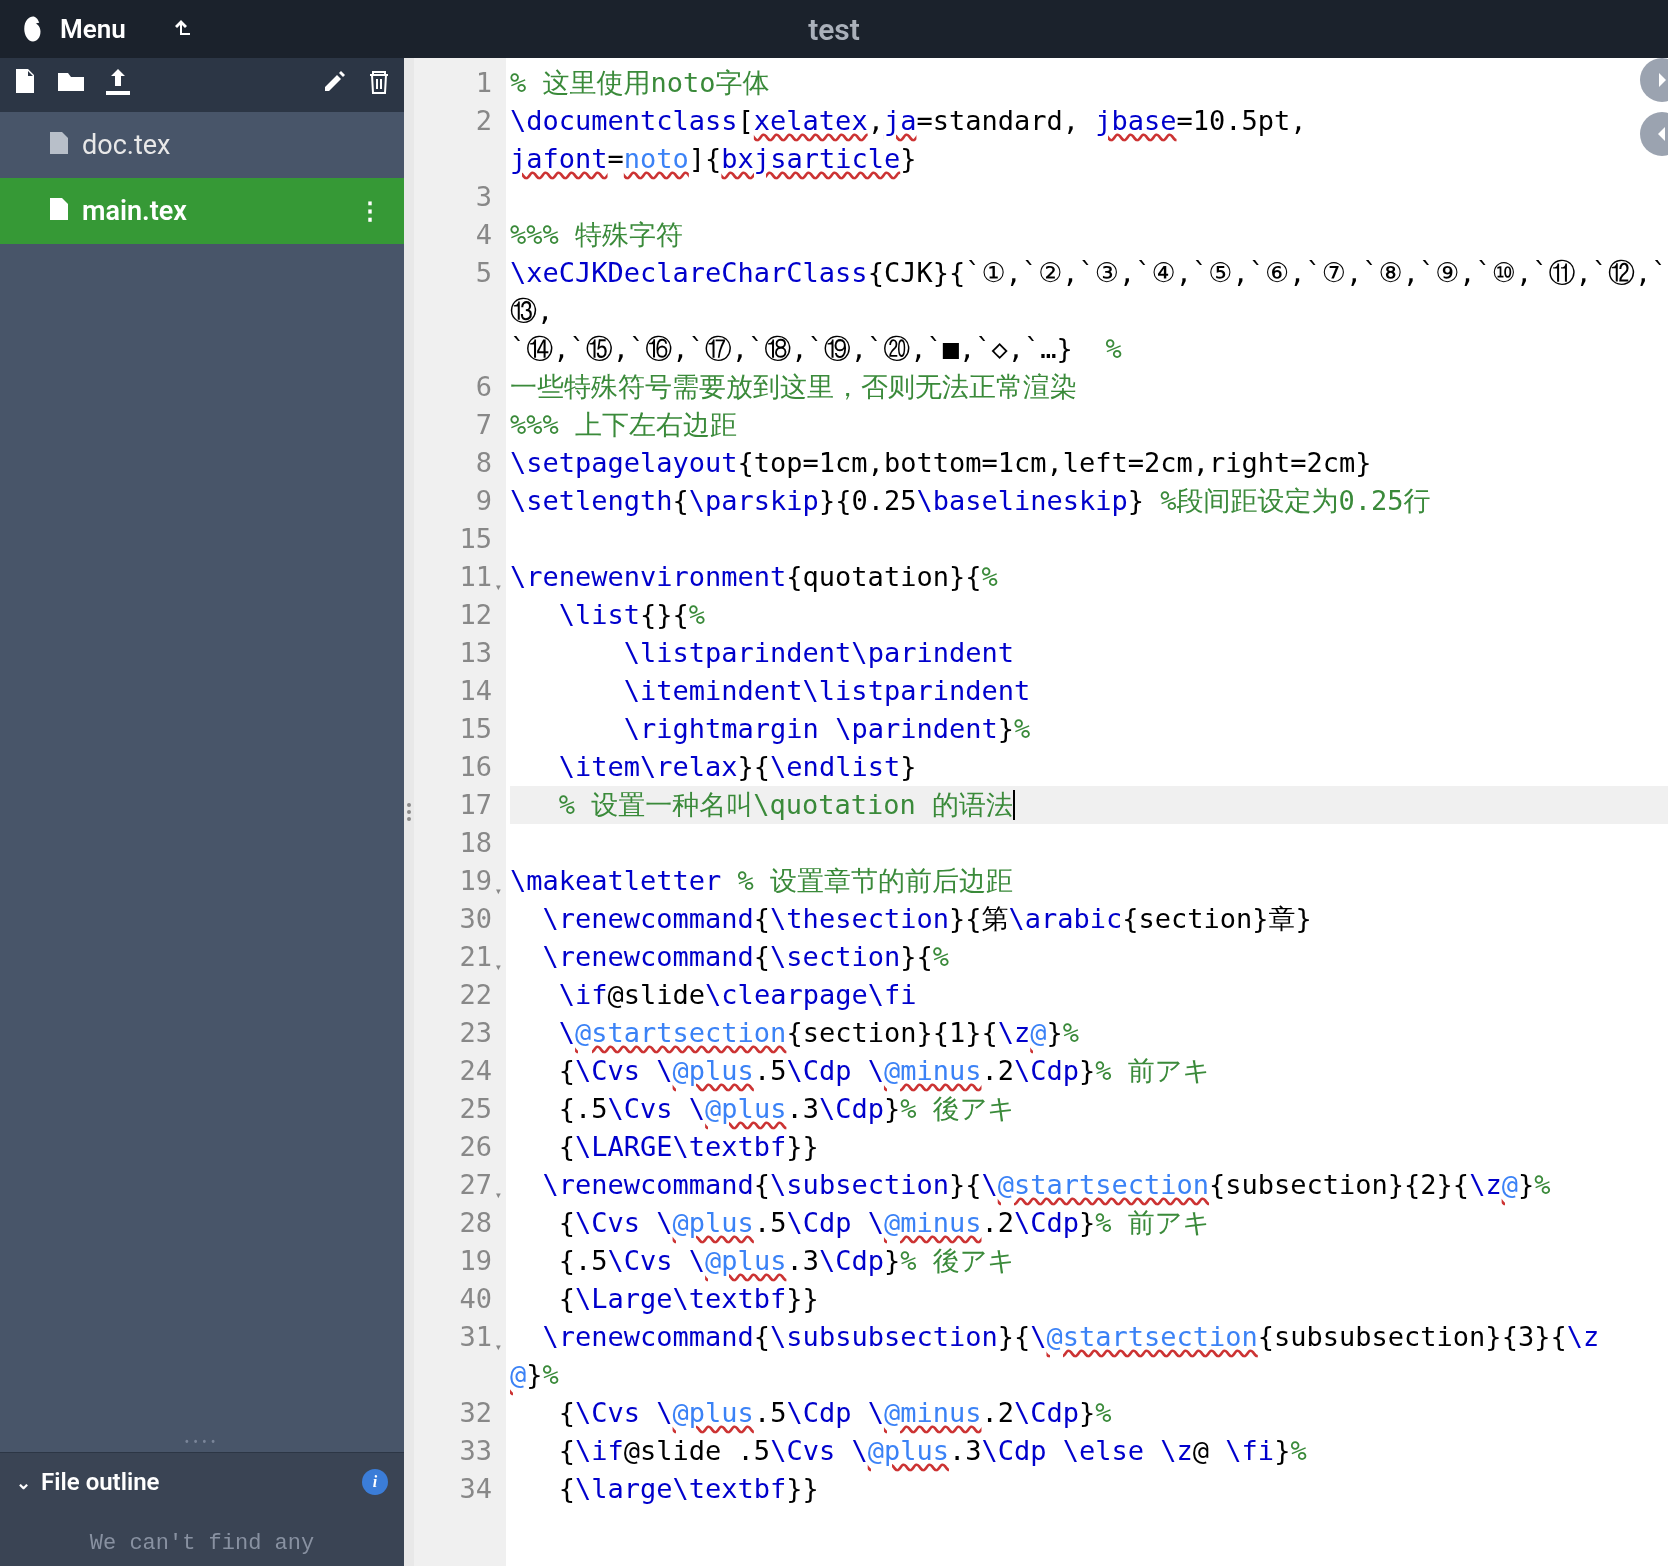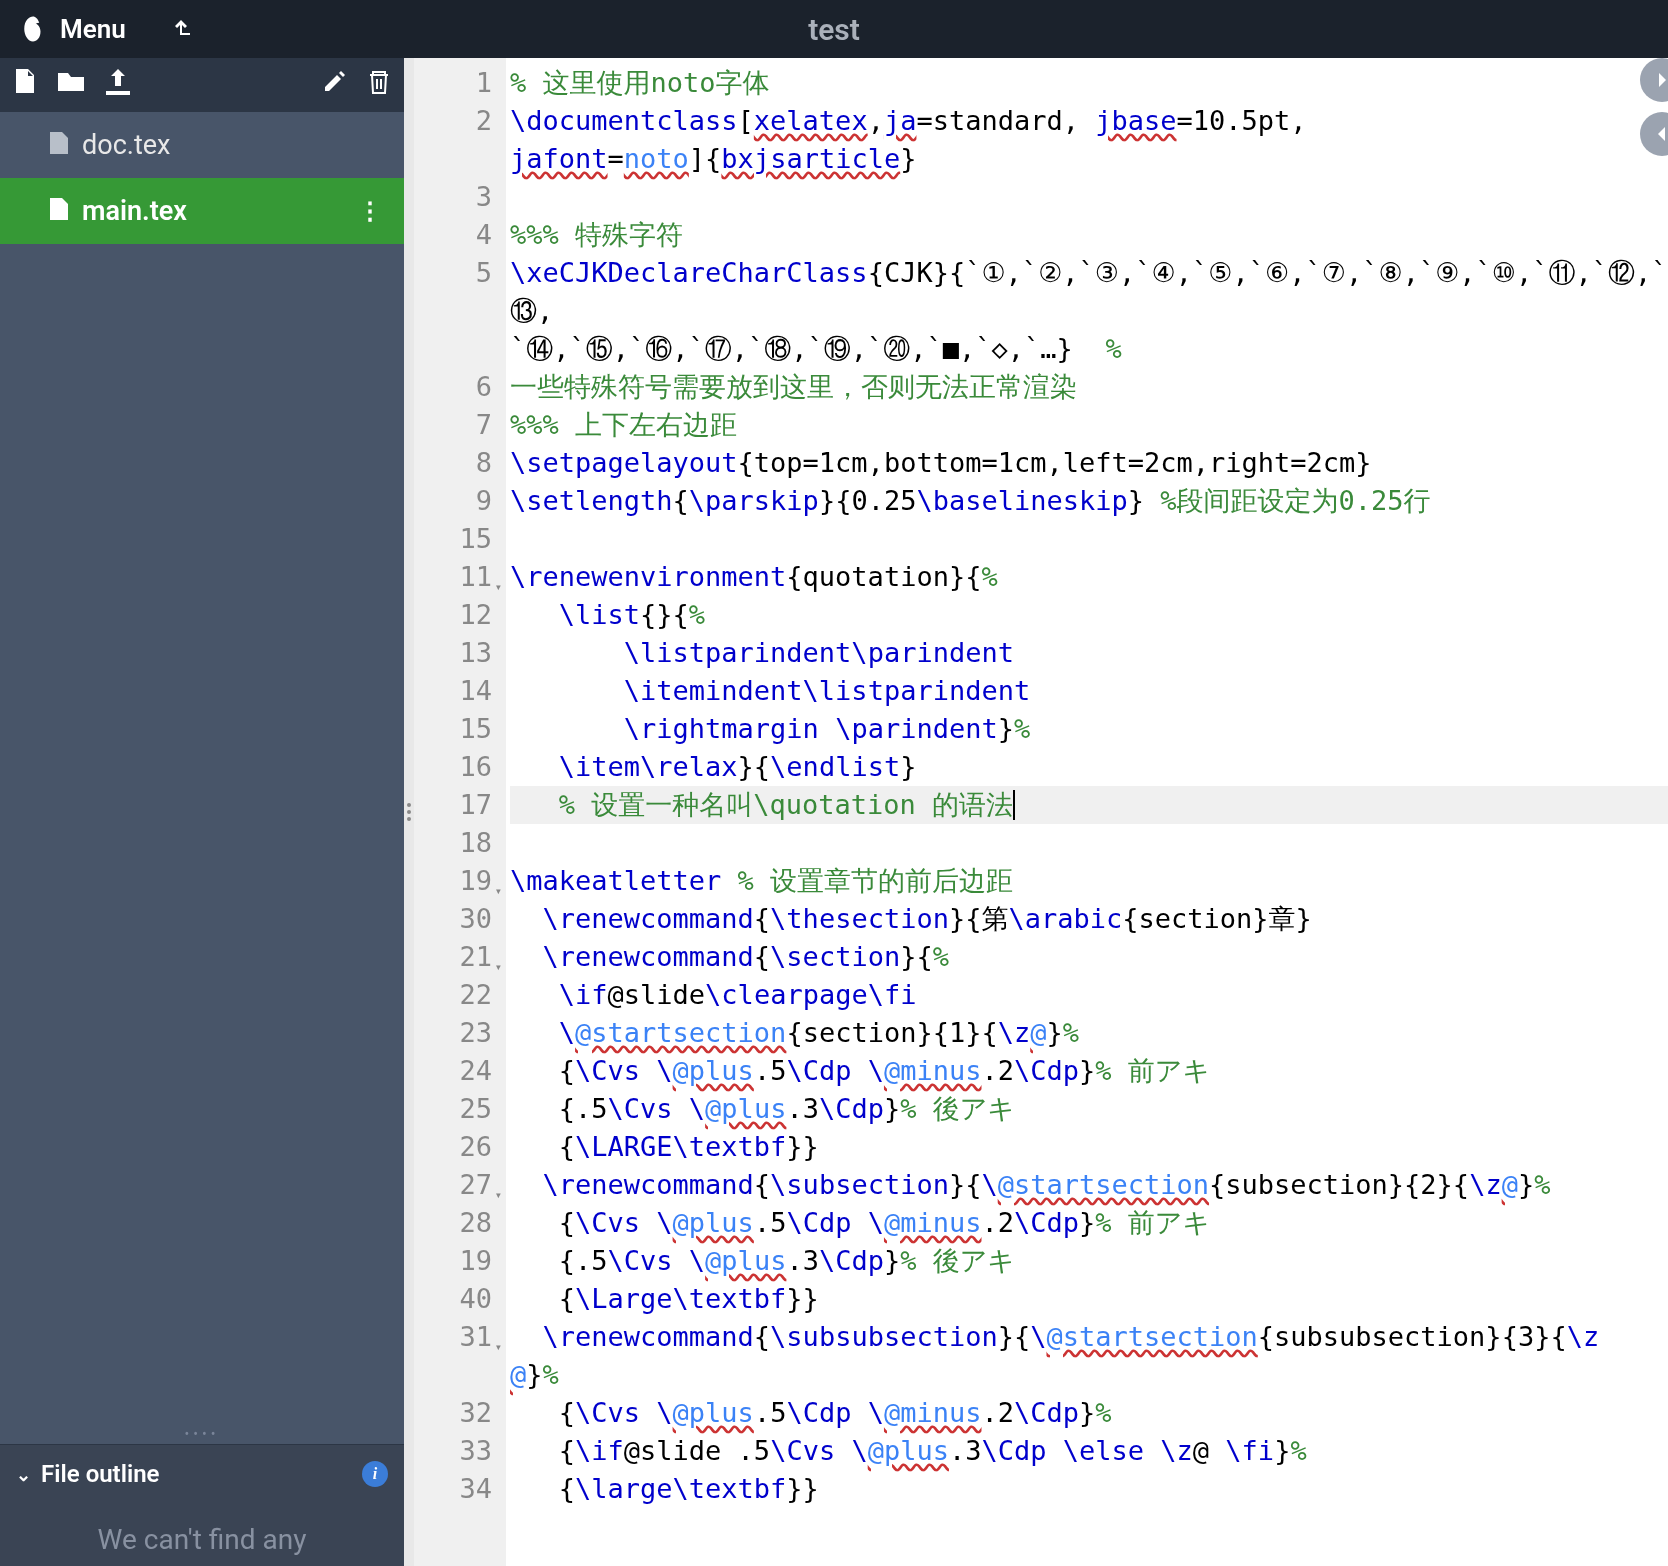--- a/index.html
+++ b/index.html
@@ -137,22 +137,23 @@
   font-style: italic;
   display: flex;
   align-items: center;
   justify-content: center;
   font-size: 16px;
   font-family: Georgia, serif;
 }
 .outline-body {
   padding: 20px 16px 10px;
   color: #8891a1;
-  font-size: 28px;
+  font-size: 22px;
   text-align: center;
+  font-family: Liberation Mono, monospace;
 }
 .editor-area {
   flex: 1;
   background: #fff;
   display: flex;
   font-family: "Consolas", "Monaco", monospace;
   font-size: 27px;
   line-height: 38px;
   overflow: hidden;
   position: relative;

